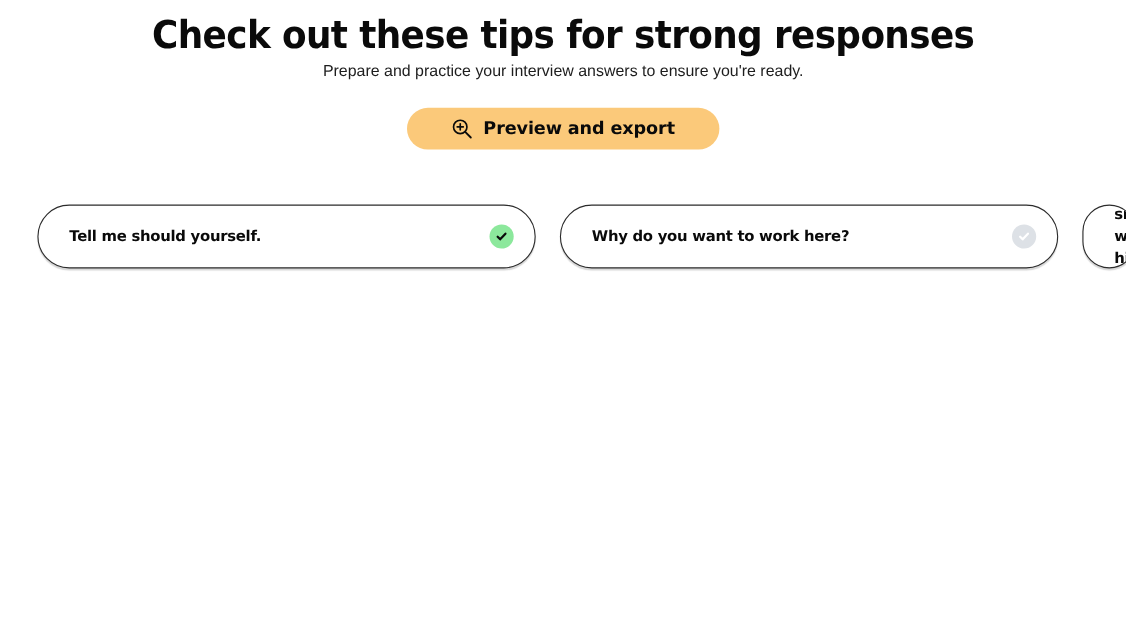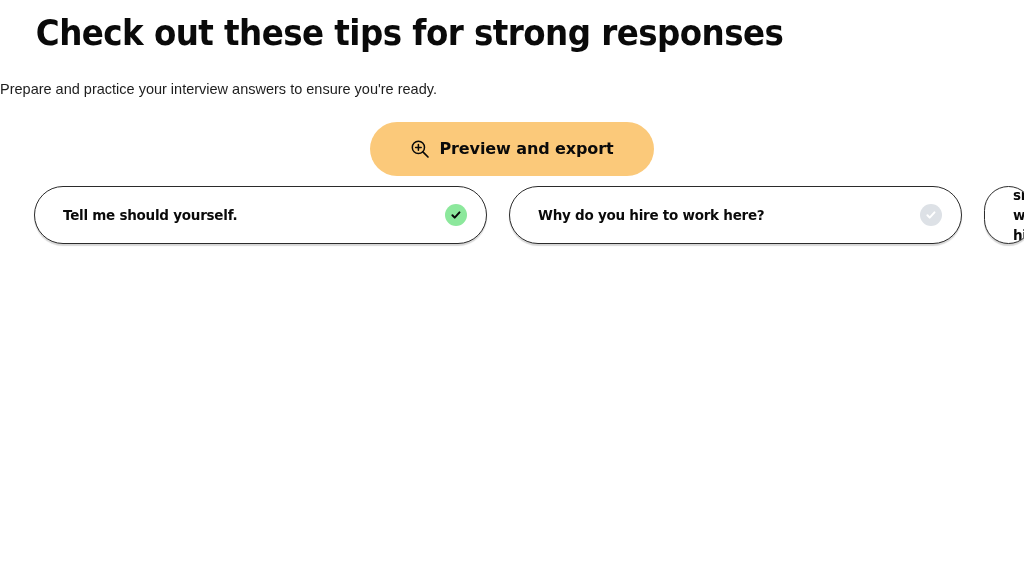--- a/index.html
+++ b/index.html
@@ -19,57 +19,58 @@
 
   .page {
     width: 1024px;
     height: 575px;
     position: relative;
     padding: 0;
   }
 
   
   .header {
+    text-align: center;
     padding-top: 14px;
   }
   .page-title {
     font-family: "DejaVu Sans", sans-serif;
     font-size: 35px;
     font-weight: 700;
     letter-spacing: -0.6px;
     line-height: 1.12;
     color: #0a0a0a;
     margin: 0;
     transform: scaleX(0.93);
     transform-origin: center;
   }
   .page-subtitle {
     font-family: "Liberation Sans", sans-serif;
     font-size: 14.5px;
     font-weight: 400;
     color: #1d1d1d;
-    margin: 28px 0 0 0;
+    margin: 4px 0 0 0;
     line-height: 1.2;
   }
 
   
   .cta-wrap {
     display: flex;
     justify-content: center;
     margin-top: 23px;
   }
   .cta-button {
     display: inline-flex;
     align-items: center;
     justify-content: center;
     gap: 9px;
     background: #fbc97a;
     border: none;
     border-radius: 30px;
-    height: 54px;
+    height: 38px;
     padding: 0 40px;
     cursor: pointer;
     font-family: "DejaVu Sans", sans-serif;
     font-size: 16px;
     font-weight: 700;
     color: #0a0a0a;
     letter-spacing: -0.1px;
   }
   .cta-icon {
     display: inline-flex;
@@ -160,21 +161,21 @@
   <div class="questions-grid">
       <div class="question-card">
         <span class="question-text">Tell me should yourself.</span>
         <span class="status-dot done">
           <svg width="12" height="12" viewBox="0 0 12 12" aria-hidden="true">
             <path d="M2.4 6.2 L4.7 8.6 L9.5 3.4" fill="none" stroke="#0a0a0a" stroke-width="2" stroke-linecap="round" stroke-linejoin="round"></path>
           </svg>
         </span>
       </div>
       <div class="question-card">
-        <span class="question-text">Why do you hire to work here?</span>
+        <span class="question-text">Why do you want to work here?</span>
         <span class="status-dot todo">
           <svg width="12" height="12" viewBox="0 0 12 12" aria-hidden="true">
             <path d="M2.4 6.2 L4.7 8.6 L9.5 3.4" fill="none" stroke="#ffffff" stroke-width="2" stroke-linecap="round" stroke-linejoin="round"></path>
           </svg>
         </span>
       </div>
       <div class="question-card">
         <span class="question-text">Why should we hire you?</span>
       </div>
     </div>

